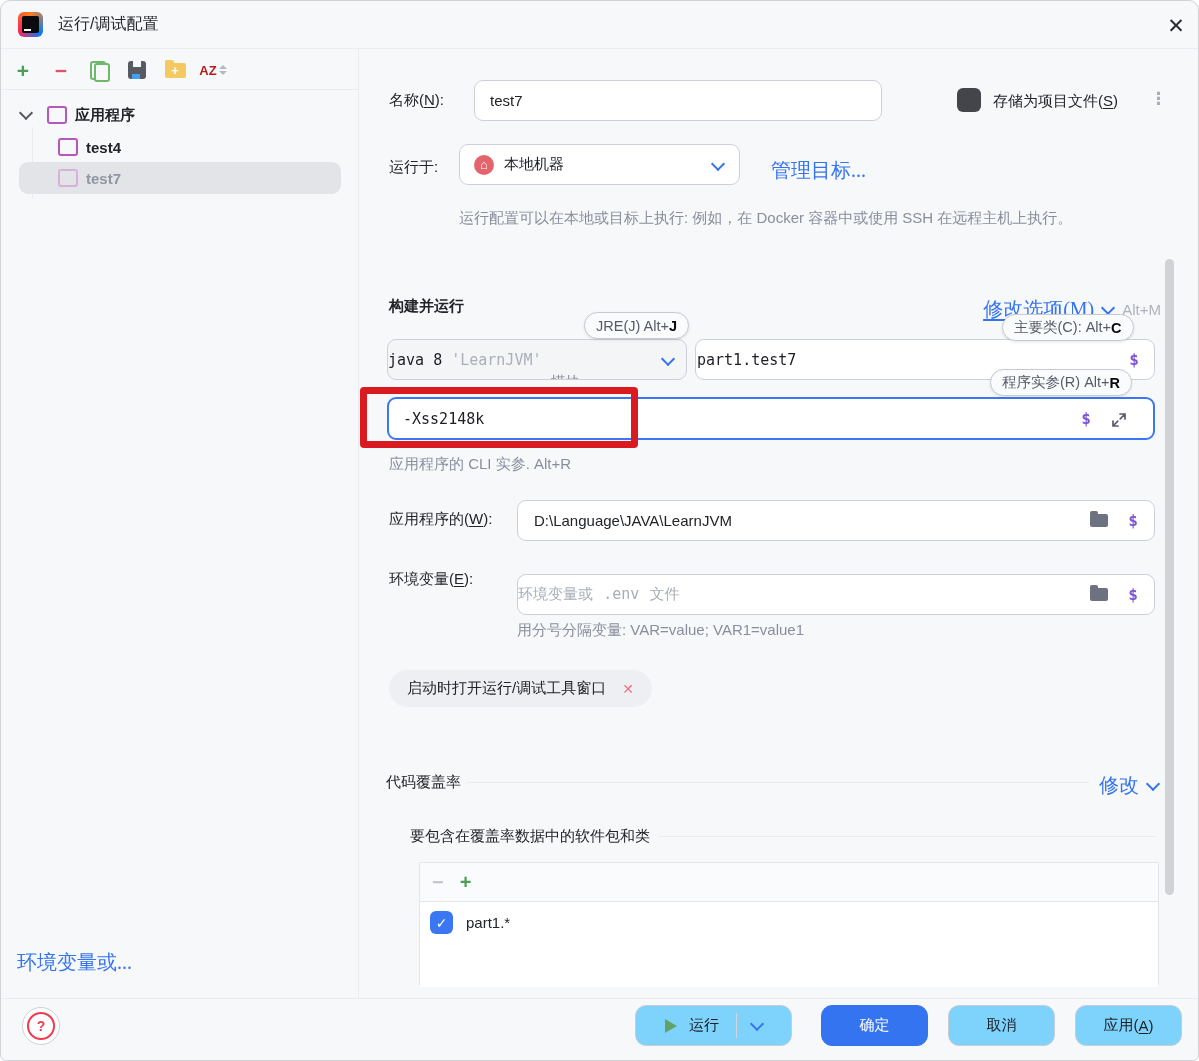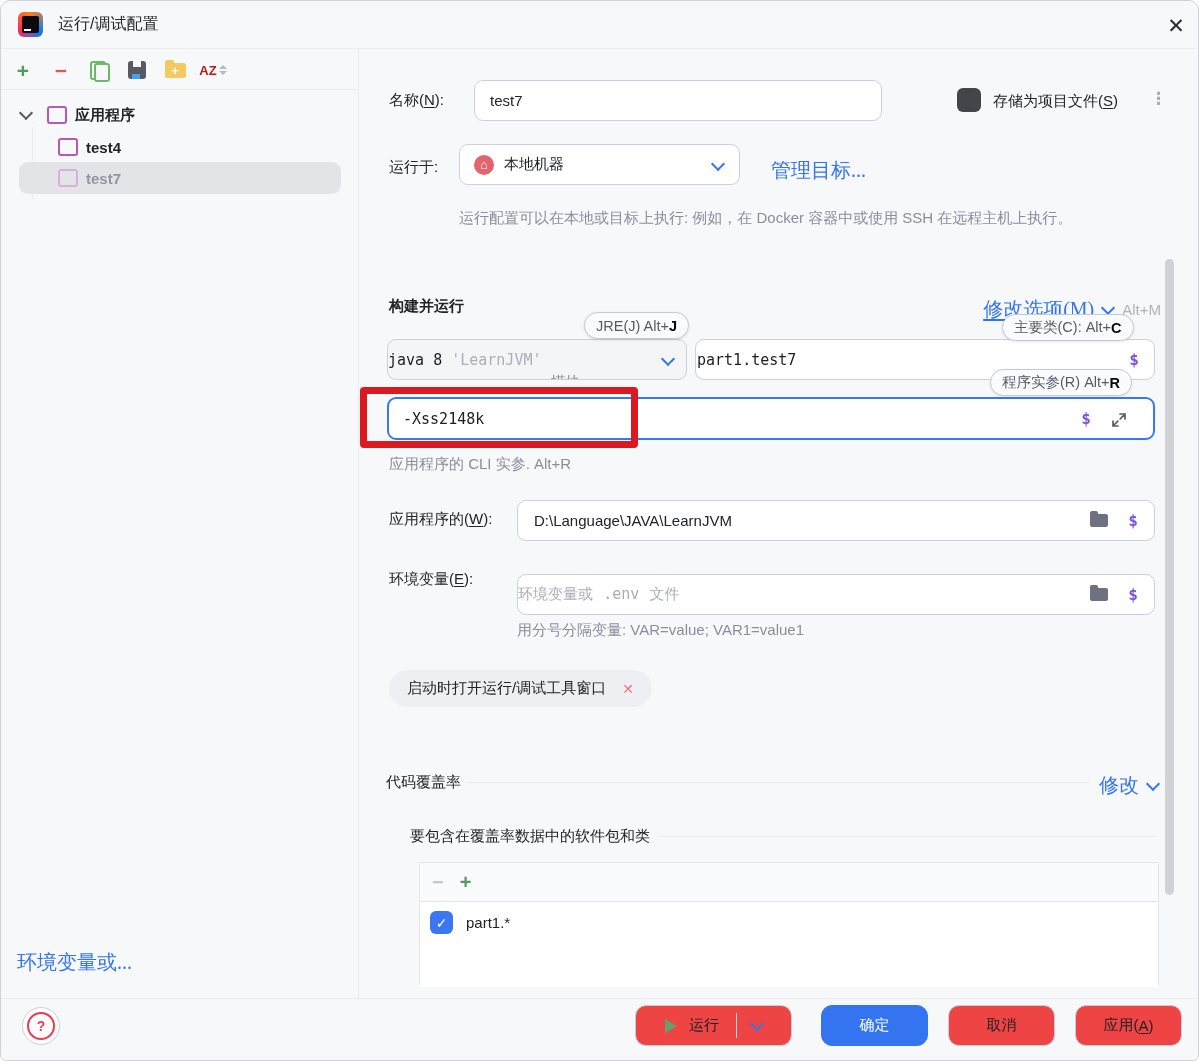--- a/index.html
+++ b/index.html
@@ -68,21 +68,21 @@
   .cb-blue{width:23px;height:23px;border-radius:6px;background:#3b77f2;color:#fff;display:flex;
            align-items:center;justify-content:center;font-size:14px;font-weight:700;}
   .kebab{color:#a9adb8;font-size:17px;font-weight:700;letter-spacing:0;line-height:0.55;}
   
   .chip{background:#edeff3;border-radius:19px;display:flex;align-items:center;padding:0 18px;height:37px;}
   .chip-x{color:#ef747c;font-size:14px;font-weight:700;margin-left:16px;}
   
   .red-rect{border:7px solid #d91a20;border-radius:4px;z-index:50;pointer-events:none;}
   
   .btn{height:41px;border-radius:11px;display:flex;align-items:center;justify-content:center;
-       font-size:15px;color:#202228;background:#ef4444;border:1px solid #c8ccd6;cursor:pointer;}
+       font-size:15px;color:#202228;background:#7dd3fc;border:1px solid #c8ccd6;cursor:pointer;}
   .btn-primary{background:#3574F0;border-color:#3574F0;color:#fff;font-weight:500;}
   .play{width:0;height:0;border-left:12px solid #63a267;border-top:7px solid transparent;border-bottom:7px solid transparent;}
   .help-outer{width:38px;height:38px;border-radius:50%;background:#fff;border:1px solid #ccd0d9;
               display:flex;align-items:center;justify-content:center;}
   .help-inner{width:24px;height:24px;border-radius:50%;border:2.5px solid #f4394e;color:#f4394e;
               display:flex;align-items:center;justify-content:center;font-size:14px;font-weight:700;}
   .scroll-thumb{background:#c6c8cd;border-radius:5px;opacity:.8;}
 </style>
 </head>
 <body>

